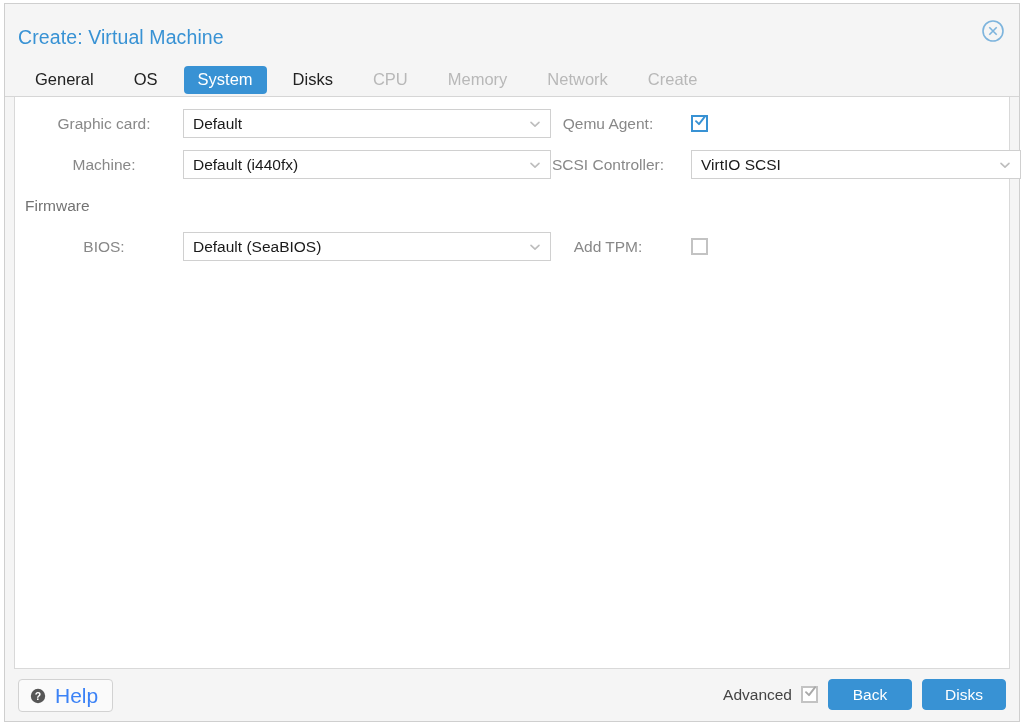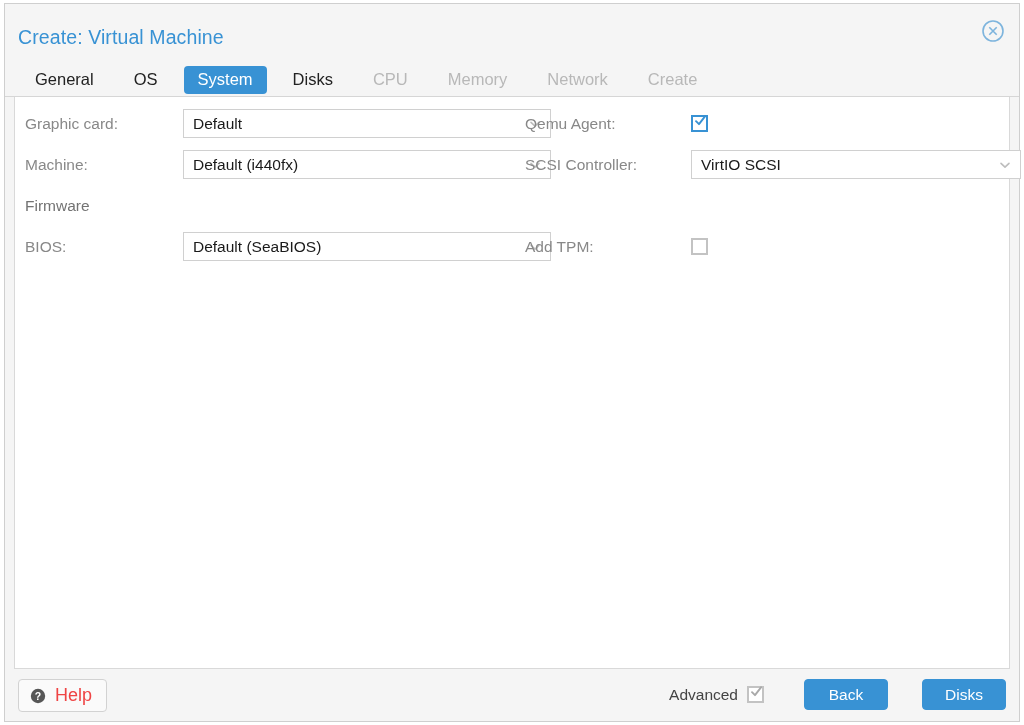--- a/index.html
+++ b/index.html
@@ -107,20 +107,21 @@
     height: 29px;
     margin-bottom: 12px;
   }
   .frow.spacer { visibility: hidden; }
 
   .flabel {
     font-size: 15.5px;
     color: #888888;
     white-space: nowrap;
     flex: 0 0 auto;
+    text-align: center;
   }
   #col-left  .flabel { width: 158px; }
   #col-right .flabel { width: 166px; }
 
   .section-head {
     font-size: 15.5px;
     color: #737373;
     height: 29px;
     display: flex;
     align-items: center;
@@ -196,57 +197,55 @@
     border: 1px solid #d2d2d2;
     border-radius: 4px;
     display: flex;
     align-items: center;
     gap: 9px;
     cursor: pointer;
   }
   #help-btn .qicon { width: 16px; height: 16px; }
   #help-btn .qicon svg { display: block; }
   #help-btn .lbl {
-    font-size: 18px;
-    color: #ef4444;
+    font-size: 21px;
+    color: #3b82f6;
   }
 
   #footer-right {
     position: absolute;
     right: 13px;
     top: 10px;
     display: flex;
     align-items: center;
     gap: 10px;
   }
   #adv-wrap {
     display: flex;
     align-items: center;
     gap: 9px;
-    margin-right: 6px;
   }
   #adv-label {
     font-size: 15.5px;
     color: #444444;
   }
   .btn-primary {
     height: 31px;
     min-width: 84px;
     padding: 0 14px;
     background: #3892d4;
     border: 1px solid #3892d4;
     border-radius: 4px;
     color: #ffffff;
     font-size: 15.5px;
     font-family: "Liberation Sans", sans-serif;
     display: flex;
     align-items: center;
     justify-content: center;
     cursor: pointer;
-    margin-left: 24px;
   }
 </style>
 </head>
 <body>
 
 <div id="window">
 
   <div id="header">
     <div id="title">Create: Virtual Machine</div>
 

